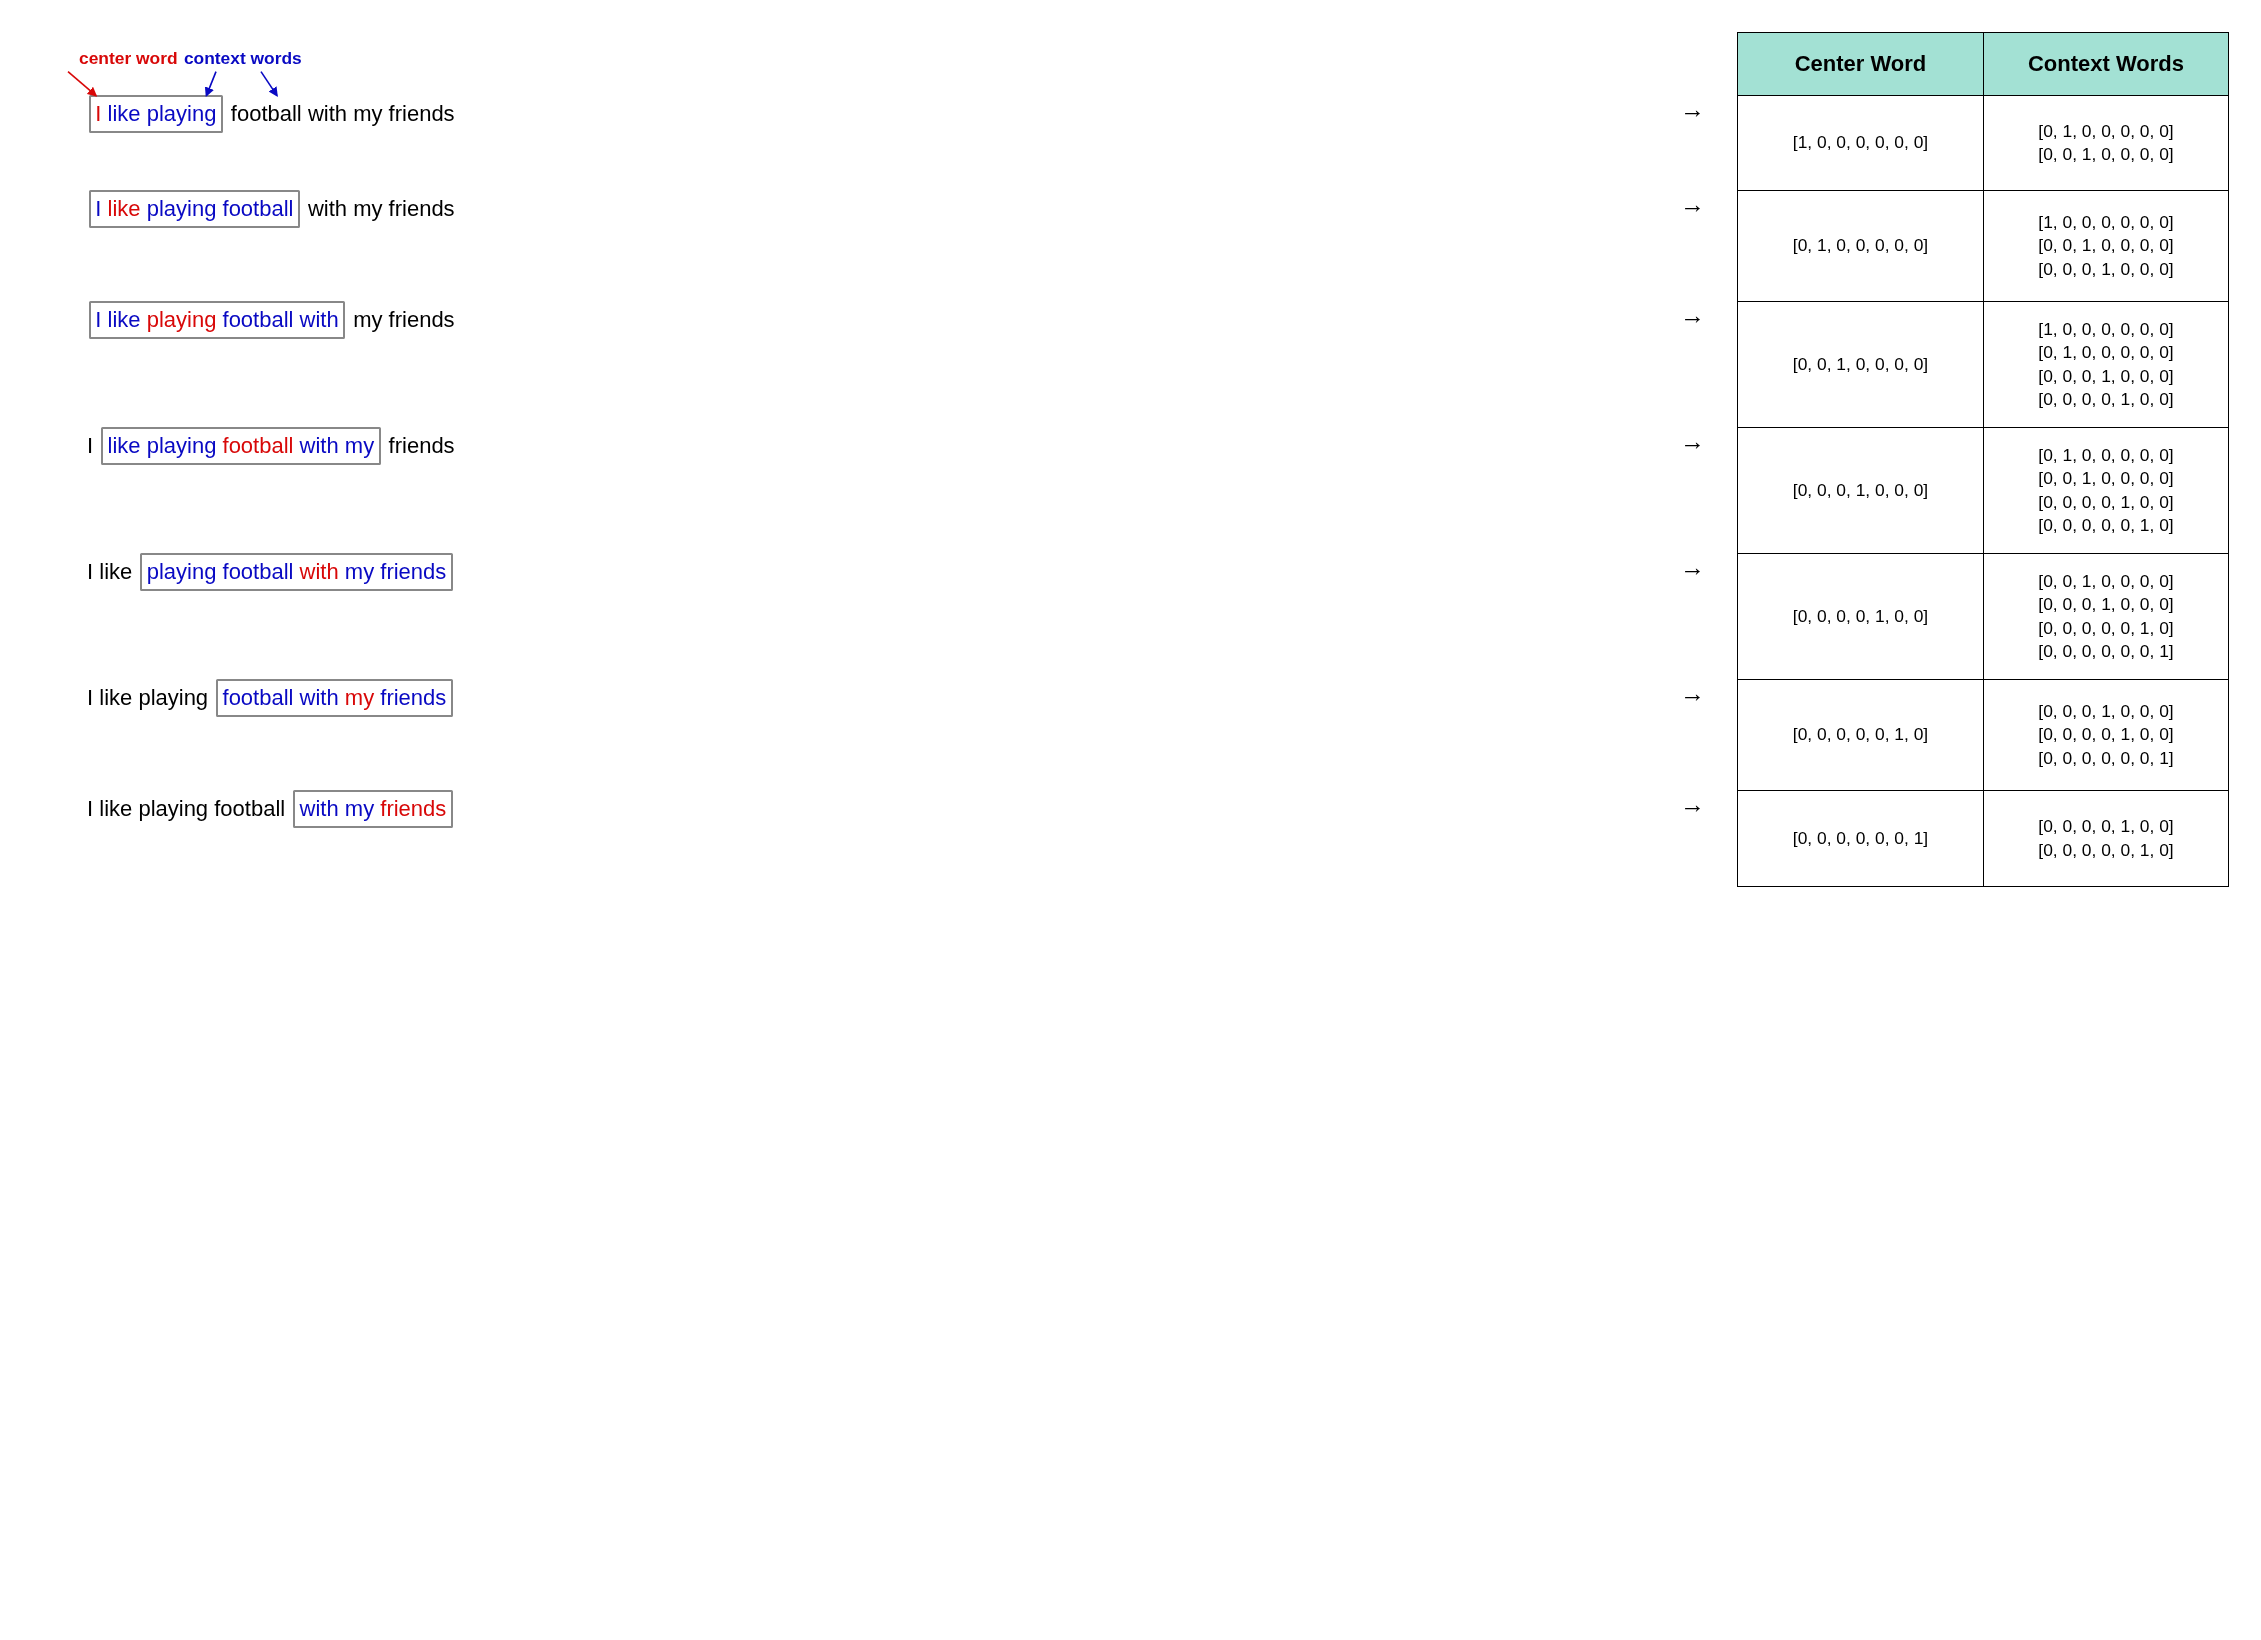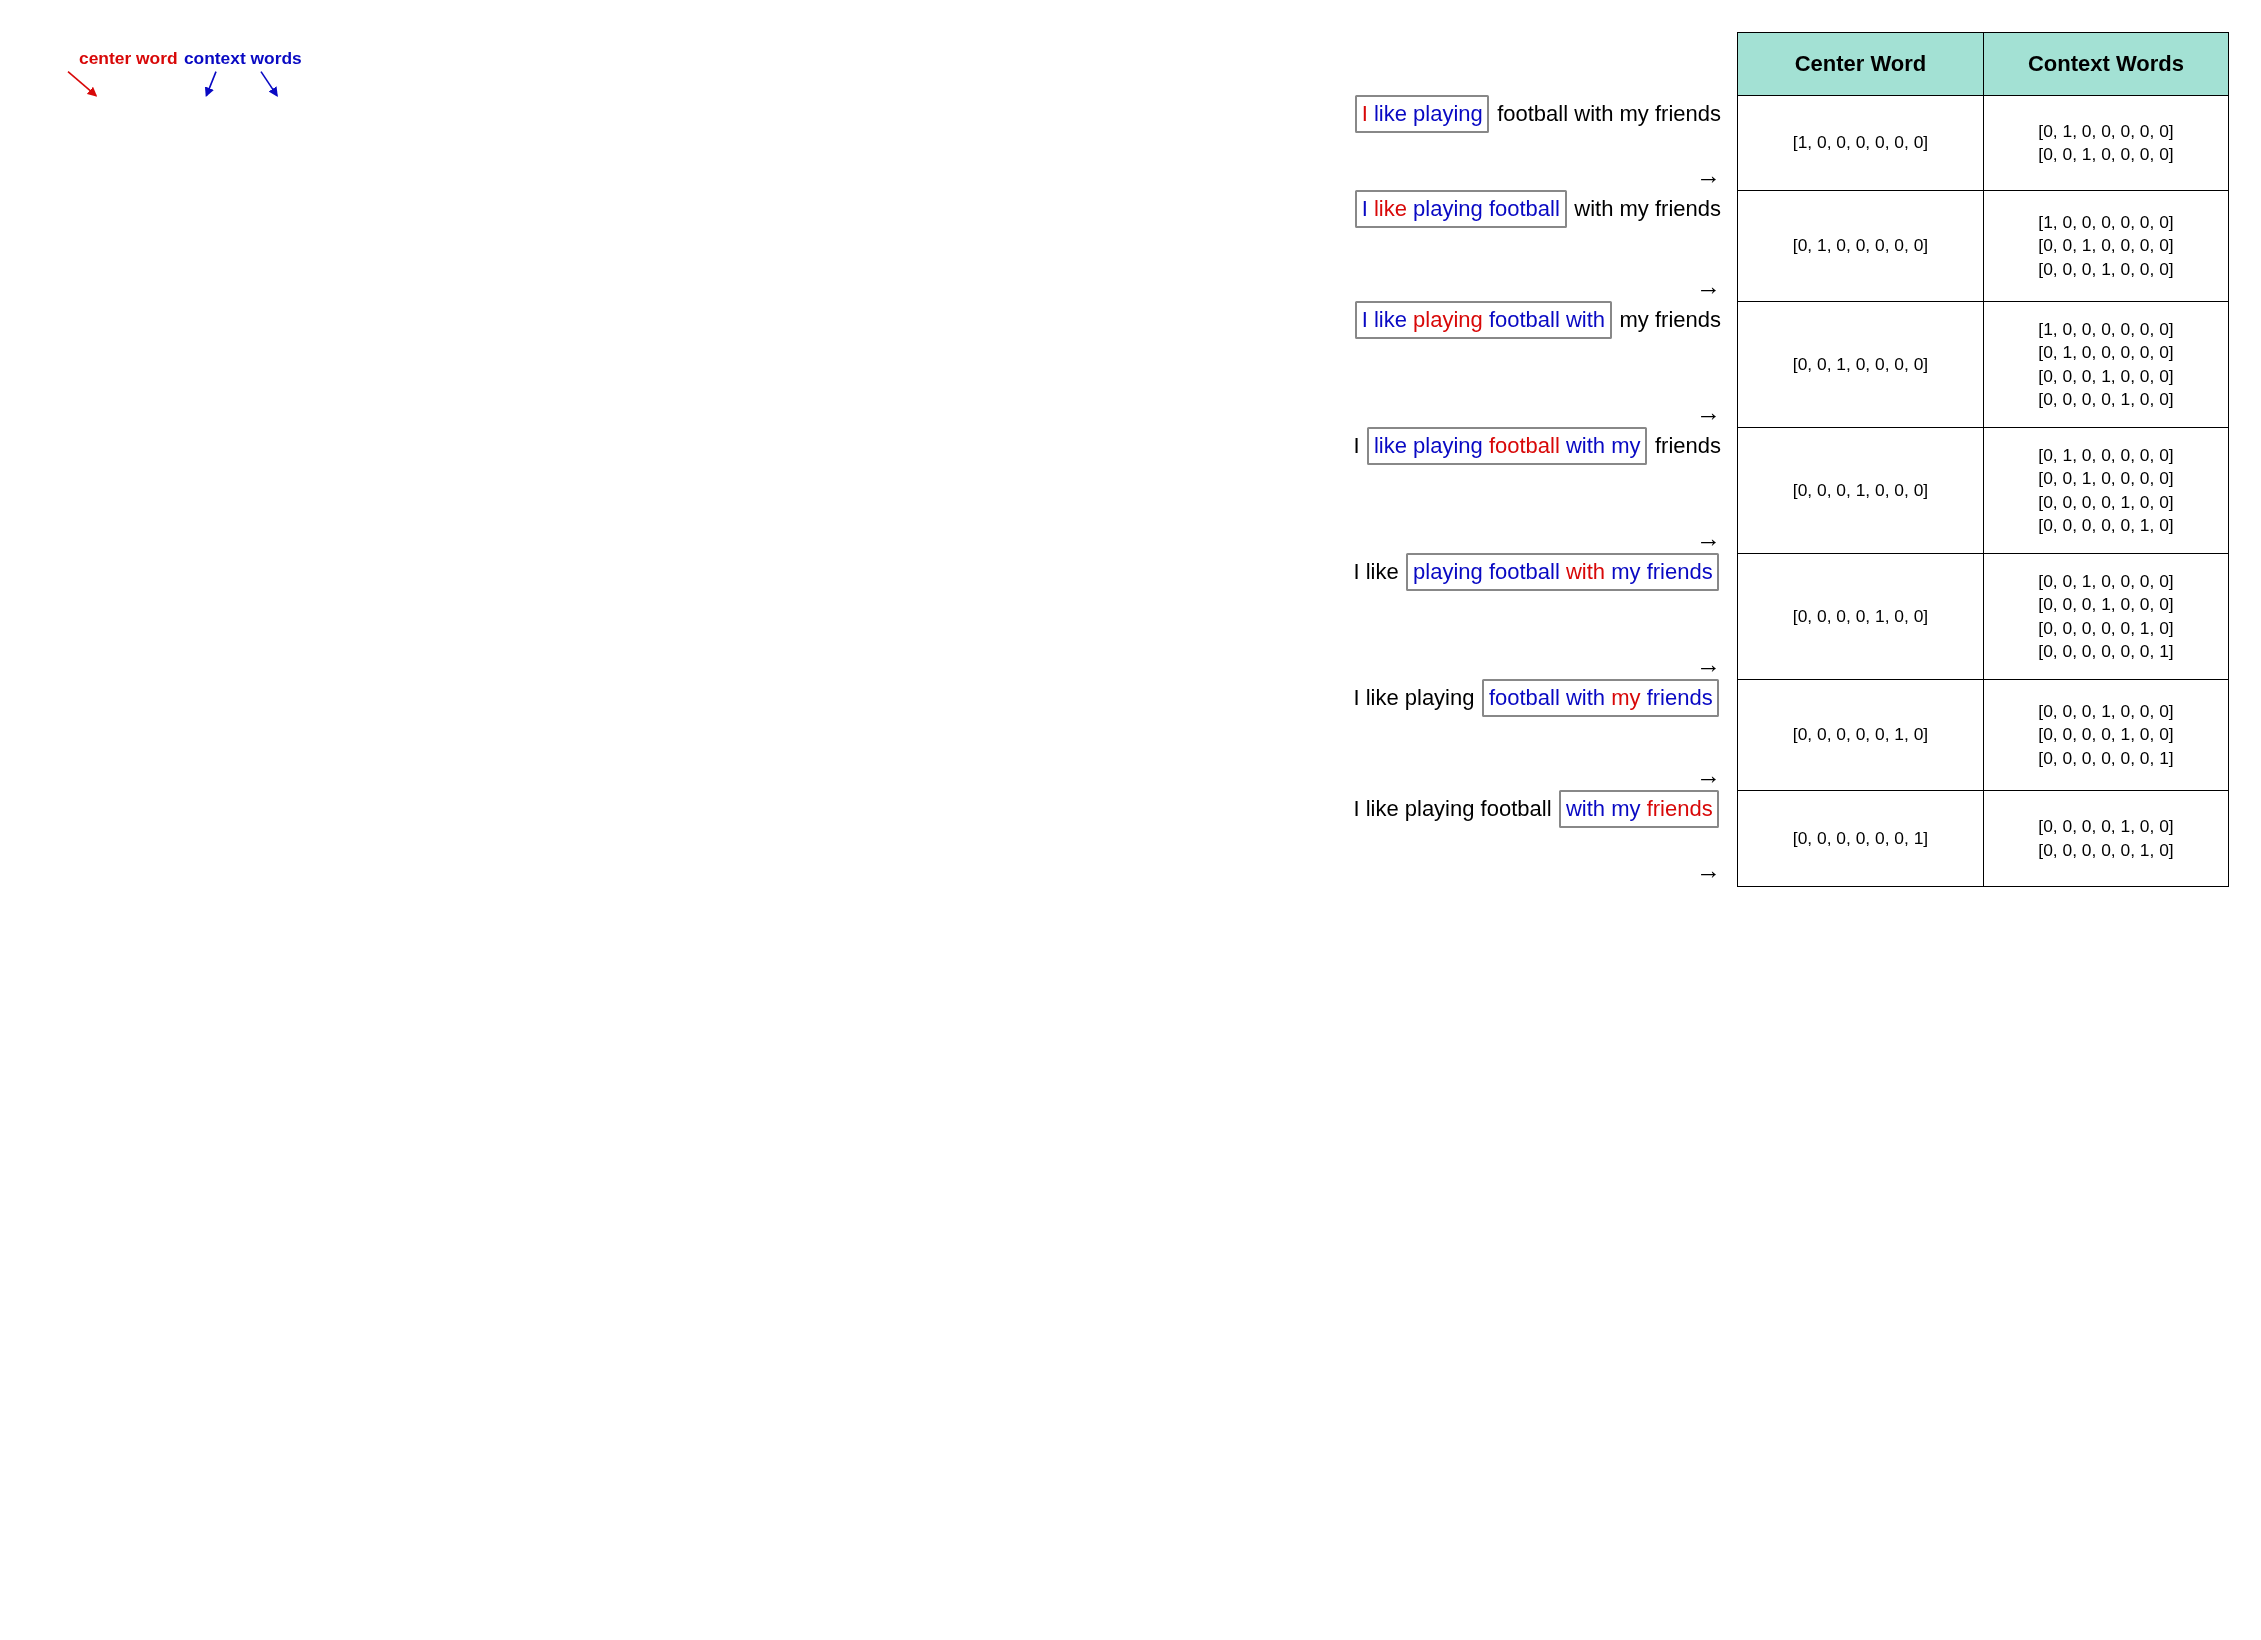--- a/index.html
+++ b/index.html
@@ -3,21 +3,21 @@
   <meta charset="utf-8">
   <style>
     * { box-sizing: border-box; margin: 0; padding: 0; }
     body {
       font-family: Helvetica, Arial, sans-serif;
       background: #fff;
       padding: 32px;
     }
     .container {
       display: flex;
-      gap: 8px;
+      gap: 24px;
       align-items: flex-start;
     }
     .left-col {
       flex: 1.1;
       position: relative;
       padding-top: 63px;
     }
     .legend {
       position: absolute;
       top: 16px;
@@ -46,27 +46,26 @@
       left: 168px;
       top: 38px;
     }
     .legend-arrow-blue2 {
       position: absolute;
       left: 225px;
       top: 38px;
     }
     .sentence-row {
       display: flex;
-      align-items: flex-end;
+      align-items: flex-start;
       justify-content: space-between;
       height: 111px;
       font-size: 22px;
       padding-left: 55px;
       padding-right: 8px;
-      flex-direction: column;
     }
     .sentence-row.tall { height: 126px; }
     .sentence-row.short { height: 95px; }
     .sentence-text {
       line-height: 1.4;
     }
     .word { display: inline; }
     .center-w { color: #d80808; }
     .context-w { color: #0909c3; }
     .plain-w { color: #000; }

